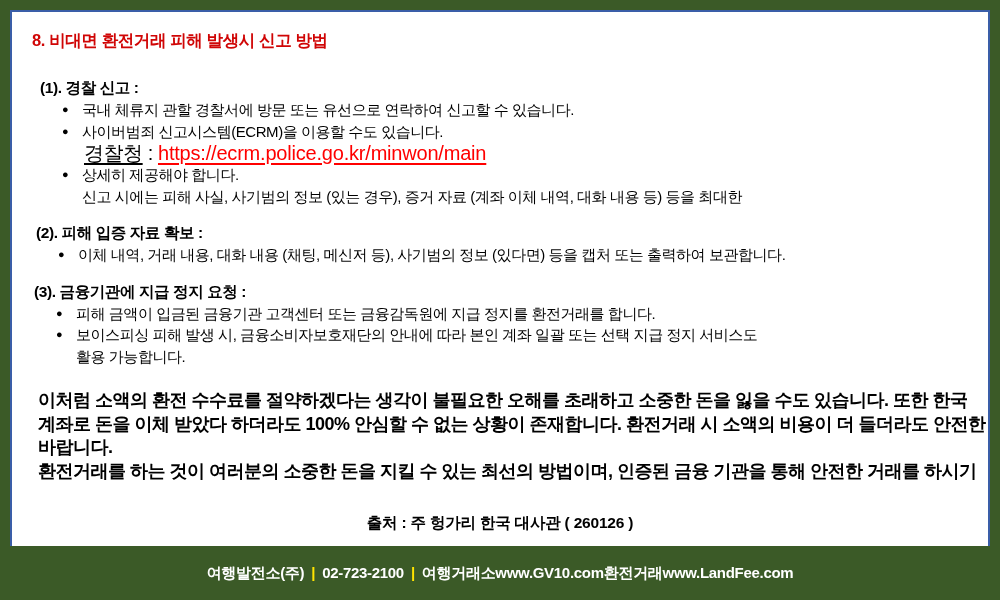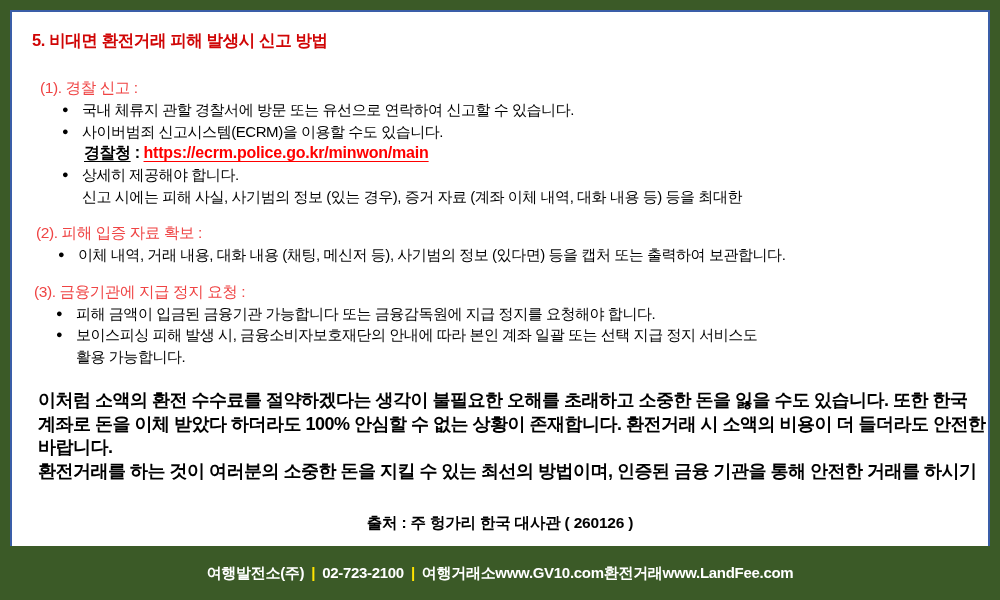--- a/index.html
+++ b/index.html
@@ -38,23 +38,23 @@
   .doc-title {
     color: #d00505;
     font-size: 16.5px;
     font-weight: bold;
     letter-spacing: -0.4px;
     margin: 12px 0 0 6px;
     white-space: nowrap;
   }
 
   .section-head {
-    color: #ef4444;
+    color: #000000;
     font-size: 15.5px;
-    font-weight: normal;
+    font-weight: bold;
     letter-spacing: -0.4px;
     white-space: nowrap;
   }
 
   .sec1-head { margin: 26px 0 0 14px; }
   .sec2-head { margin: 0 0 0 10px; }
   .sec3-head { margin: 0 0 0 8px; }
 
   
   .bullet {
@@ -80,22 +80,22 @@
     display: block;
     white-space: nowrap;
   }
 
   .lvl1 { margin-left: 34px; }
   .lvl2 { margin-left: 30px; }
   .lvl3 { margin-left: 28px; }
 
   .sub-line {
     color: #000000;
-    font-size: 16px;
-    font-weight: bold;
+    font-size: 20px;
+    font-weight: normal;
     letter-spacing: -0.45px;
     line-height: 22px;
     white-space: nowrap;
   }
 
   .police-row {
     margin-left: 36px;
     padding-left: 22px;
   }
   .police-label {
@@ -161,21 +161,21 @@
   }
   .f-gap-m { }
 </style>
 </head>
 <body>
 
 <div id="poster">
 
   <div id="sheet">
 
-    <div class="doc-title">5. 비대면 환전거래 피해 발생시 신고 방법</div>
+    <div class="doc-title">8. 비대면 환전거래 피해 발생시 신고 방법</div>
 
     <div class="section-head sec1-head">(1). 경찰 신고 :</div>
 
     <div class="bullet lvl1">
       <span class="cont">국내 체류지 관할 경찰서에 방문 또는 유선으로 연락하여 신고할 수 있습니다.</span>
     </div>
 
     <div class="bullet lvl1">
       <span class="cont">사이버범죄 신고시스템(ECRM)을 이용할 수도 있습니다.</span>
     </div>
@@ -195,21 +195,21 @@
 
     <div class="bullet lvl2">
       <span class="cont">이체 내역, 거래 내용, 대화 내용 (채팅, 메신저 등), 사기범의 정보 (있다면) 등을 캡처 또는 출력하여 보관합니다.</span>
     </div>
 
     <div class="gap-md"></div>
 
     <div class="section-head sec3-head">(3). 금융기관에 지급 정지 요청 :</div>
 
     <div class="bullet lvl3">
-      <span class="cont">피해 금액이 입금된 금융기관 가능합니다 또는 금융감독원에 지급 정지를 요청해야 합니다.</span>
+      <span class="cont">피해 금액이 입금된 금융기관 고객센터 또는 금융감독원에 지급 정지를 환전거래를 합니다.</span>
     </div>
 
     <div class="bullet lvl3">
       <span class="cont">보이스피싱 피해 발생 시, 금융소비자보호재단의 안내에 따라 본인 계좌 일괄 또는 선택 지급 정지 서비스도</span>
       <span class="cont">활용 가능합니다.</span>
     </div>
 
     <div class="closing">
       <span class="pline">이처럼 소액의 환전 수수료를 절약하겠다는 생각이 불필요한 오해를 초래하고 소중한 돈을 잃을 수도 있습니다. 또한 한국</span>
       <span class="pline">계좌로 돈을 이체 받았다 하더라도 100% 안심할 수 없는 상황이 존재합니다. 환전거래 시 소액의 비용이 더 들더라도 안전한</span>

